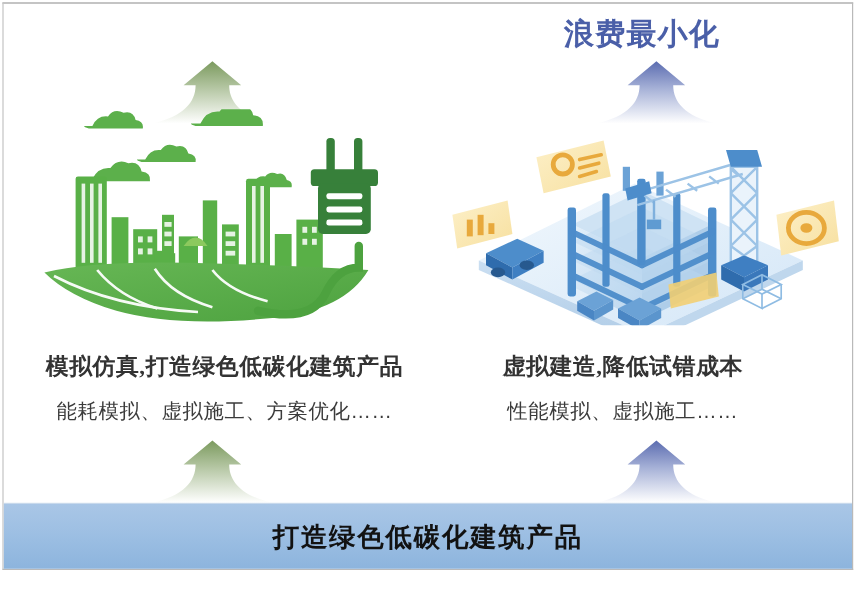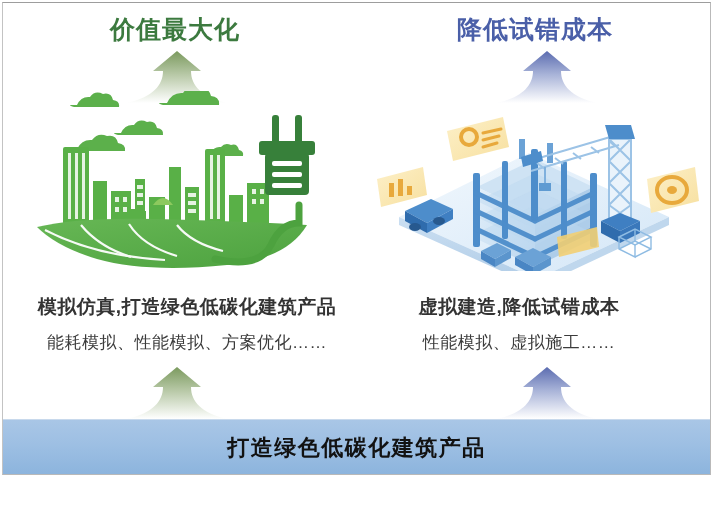--- a/index.html
+++ b/index.html
@@ -82,20 +82,21 @@
   .caption-block.left  { left: 8px;   top: 290px; }
   .caption-block.right { left: 340px; top: 290px; }
 
   .caption-main {
     font-size: 19px;
     font-weight: bold;
     line-height: 28px;
     letter-spacing: 0.5px;
     color: #333333;
     white-space: nowrap;
+    font-family: Liberation Serif, serif;
   }
   .caption-sub {
     font-size: 17px;
     line-height: 28px;
     margin-top: 8px;
     letter-spacing: 0.5px;
     color: #3b3b3b;
     white-space: nowrap;
   }
 
@@ -132,23 +133,22 @@
     letter-spacing: 0.5px;
   }
 </style>
 </head>
 <body>
 
 <div id="slide">
 
   <div class="figure-frame">
 
-    <div class="col-title left">价值最大化</div>
-
-    <div class="col-title right">降低试错成本</div>
+
+    <div class="col-title right">浪费最小化</div>
 
     <div class="arrow a-tl">
       <svg viewBox="0 0 104 56" xmlns="http://www.w3.org/2000/svg">
         <defs>
           <linearGradient id="gArrowG1" x1="0" y1="0" x2="0" y2="1">
             <stop offset="0%" stop-color="#7b9a5e"></stop>
             <stop offset="45%" stop-color="#b7c8a6"></stop>
             <stop offset="100%" stop-color="#ffffff"></stop>
           </linearGradient>
         </defs>
@@ -375,21 +375,21 @@
           <ellipse cx="303" cy="99" rx="5" ry="4" fill="#e8a93c"></ellipse>
         </g>
         <g>
           <path d="M188 146 L228 136 L230 156 L190 166 Z" fill="#f2cf73" opacity="0.9"></path>
         </g>
       </svg>
     </div>
 
     <div class="caption-block left">
       <div class="caption-main">模拟仿真,打造绿色低碳化建筑产品</div>
-      <div class="caption-sub">能耗模拟、性能模拟、方案优化……</div>
+      <div class="caption-sub">能耗模拟、虚拟施工、方案优化……</div>
     </div>
 
     <div class="caption-block right">
       <div class="caption-main">虚拟建造,降低试错成本</div>
       <div class="caption-sub">性能模拟、虚拟施工……</div>
     </div>
 
     <div class="arrow a-bl">
       <svg viewBox="0 0 104 56" xmlns="http://www.w3.org/2000/svg">
         <defs>

